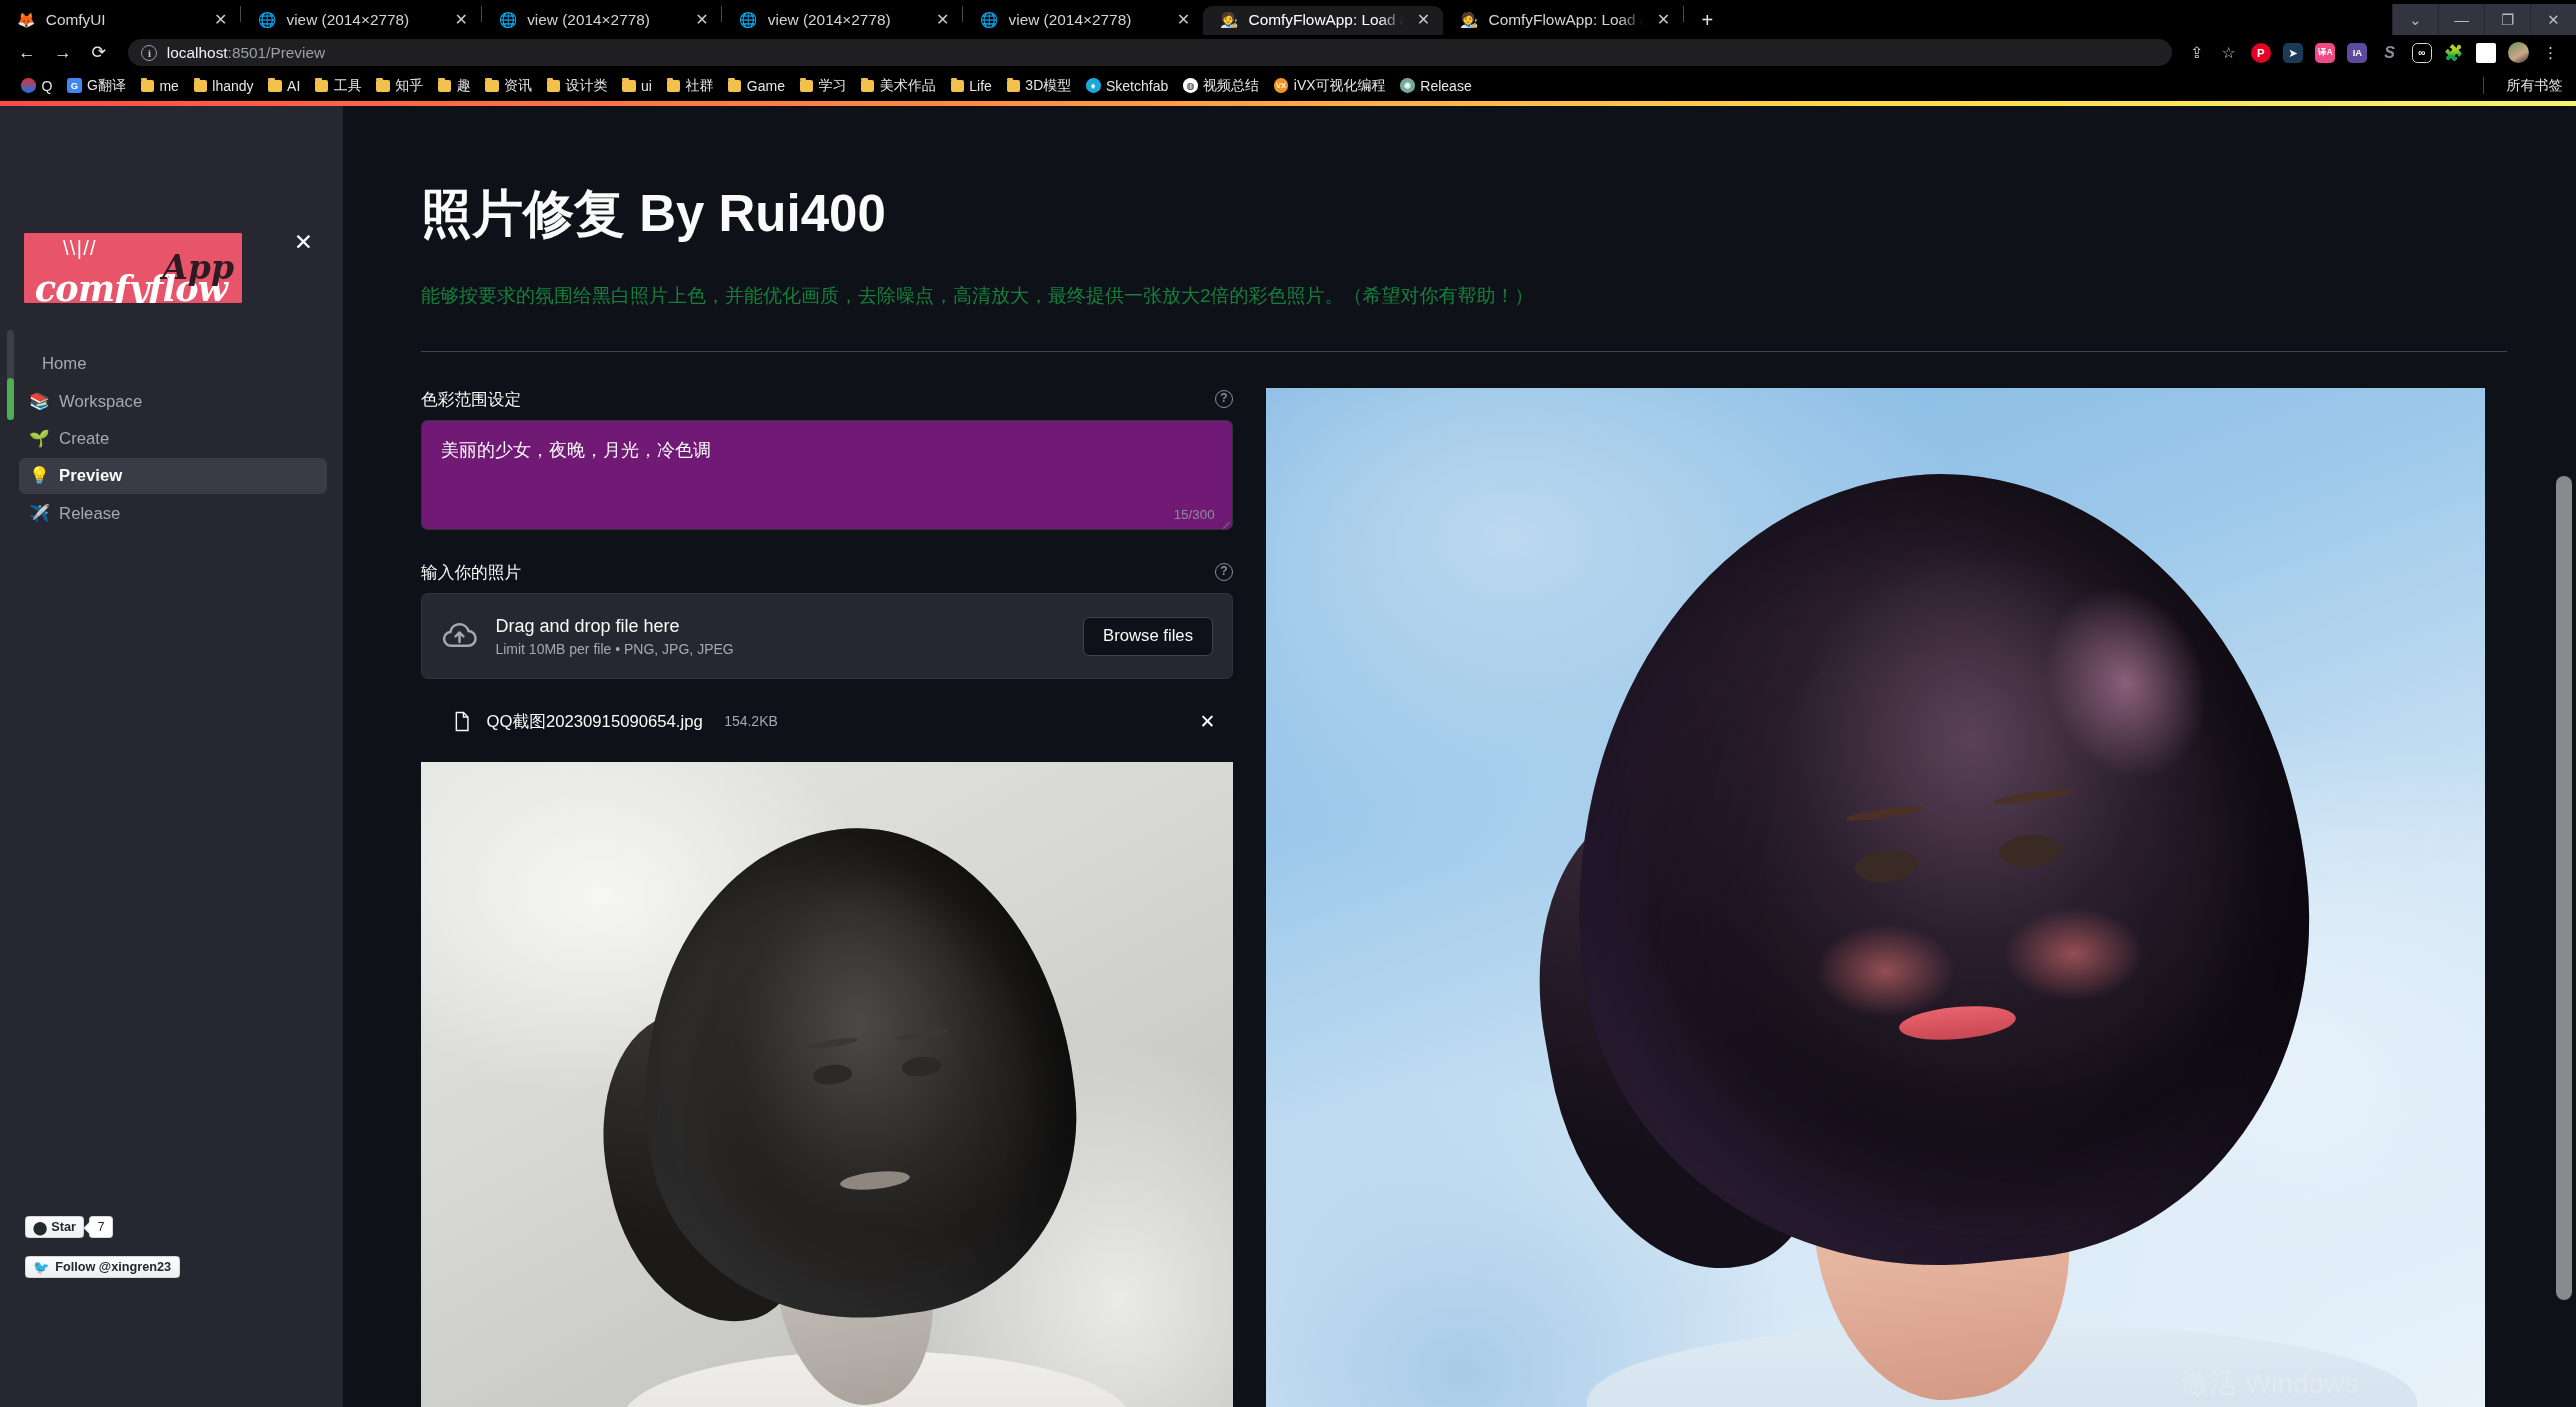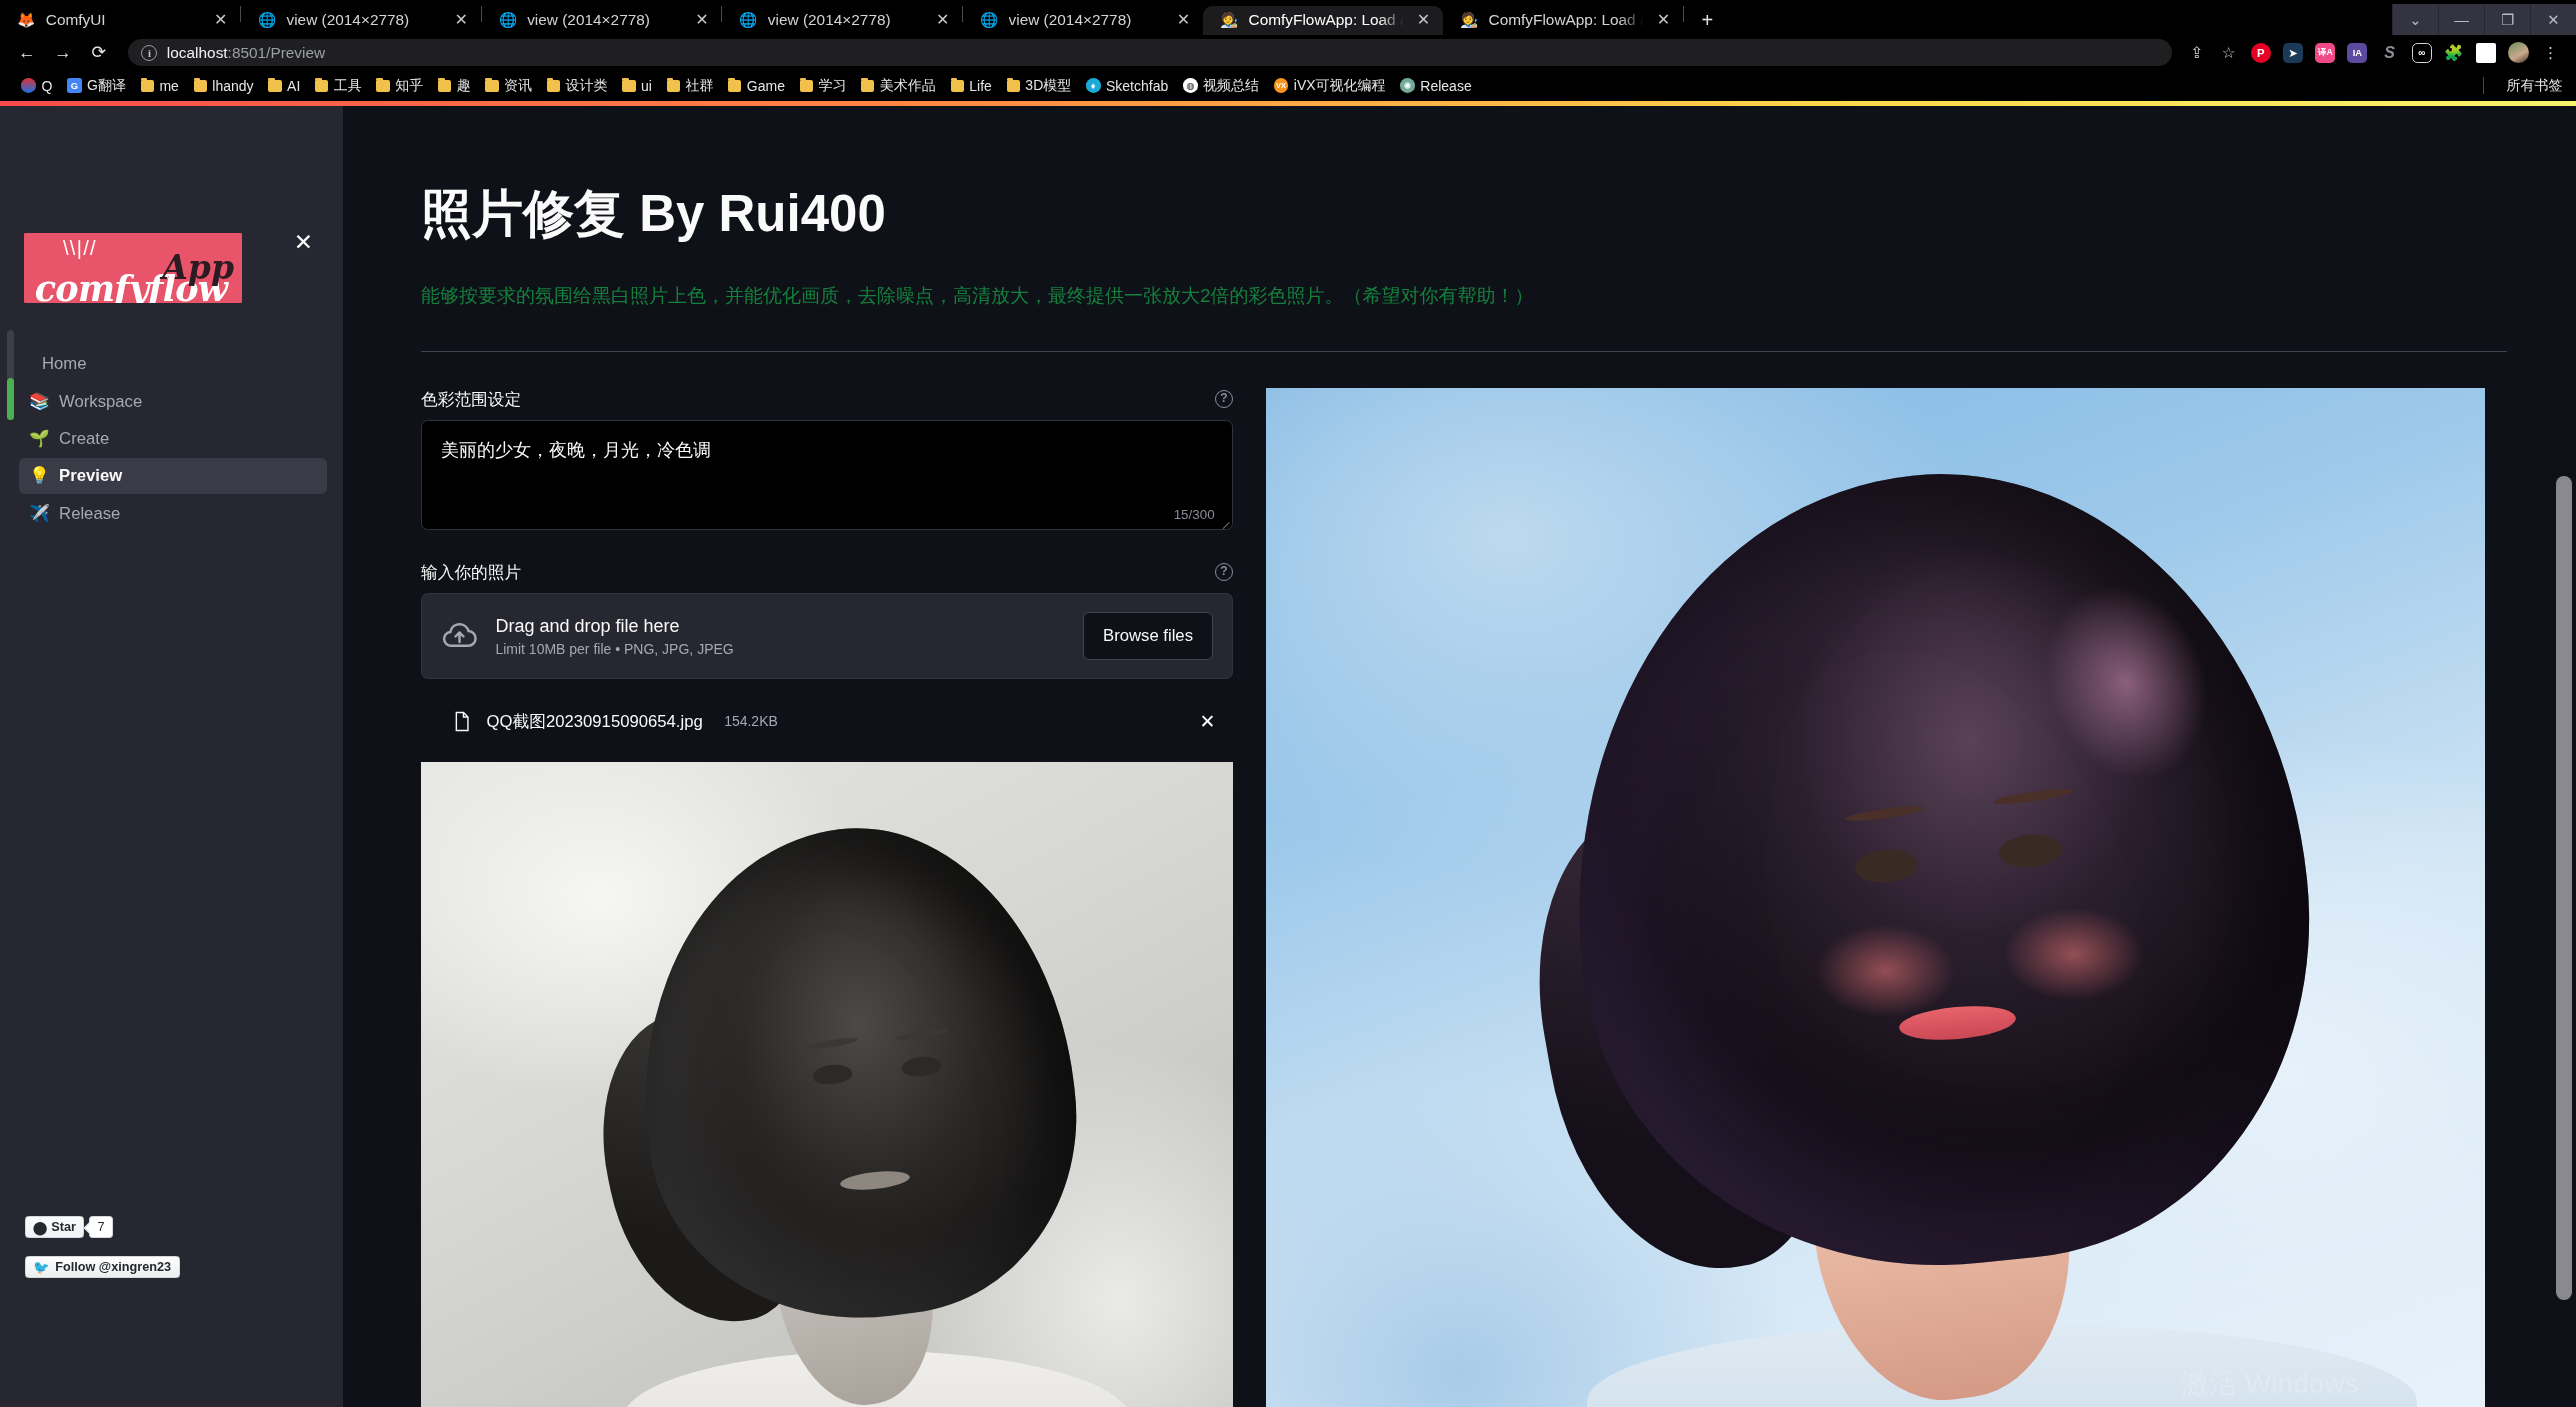--- a/index.html
+++ b/index.html
@@ -202,21 +202,21 @@
   .fld-label {
     display: flex; align-items: center; justify-content: space-between;
     font-size: 16.7px; color: #fafafa; margin-bottom: 9.4px; width: 812px;
   }
   .help-ic {
     width: 18px; height: 18px; border: 1.3px solid #8b8d98; border-radius: 50%;
     color: #8b8d98; font-size: 12px; line-height: 15.4px; text-align:center;
     font-weight: bold;
   }
   .textarea {
-    width: 812px; height: 110px; background: #000000; border: 0.7px solid #31333f;
+    width: 812px; height: 110px; background: #701a75; border: 0.7px solid #31333f;
     border-radius: 6.7px; padding: 17.4px 19px; position: relative;
     font-size: 18px; color: #fafafa;
   }
   .counter {
     position:absolute; right: 17.4px; bottom: 6.7px; font-size: 13.4px; color: #8b8d98;
   }
   .resize-grip {
     position:absolute; right: 3.3px; bottom: 2px; width: 9.4px; height: 9.4px;
     border-bottom: 1.3px solid #6f717d; transform: rotate(-45deg);
   }
@@ -224,21 +224,21 @@
   .uploader {
     width: 812px; height: 86px; background: #262730; border: 0.7px solid #31333f;
     border-radius: 6.7px; display:flex; align-items:center; padding: 0 19px; gap: 17.4px;
     margin-top: 4px;
   }
   .cloud-ic { width: 37px; height: 37px; flex: 0 0 37px; color: #a5a7b3; }
   .up-texts { flex: 1 1 auto; }
   .up-main { font-size: 18px; color: #fafafa; }
   .up-sub { font-size: 14px; color: #a5a7b3; margin-top: 4px; }
   .browse-btn {
-    height: 48px; padding: 0 19px; background: #0e1117; border: 0.7px solid #41434e;
+    height: 39px; padding: 0 19px; background: #0e1117; border: 0.7px solid #41434e;
     border-radius: 6px; color: #fafafa; font-size: 16.7px; display:flex;
     align-items:center;
   }
 
   .filerow {
     width: 812px; height: 52px; display: flex; align-items: center; gap: 14.7px;
     padding: 0 12px 0 29.5px; margin-top: 16px;
   }
   .file-ic { width: 21.4px; height: 27px; flex:0 0 21.4px; color:#fafafa; }
   .file-name { font-size: 16.7px; color: #fafafa; }

